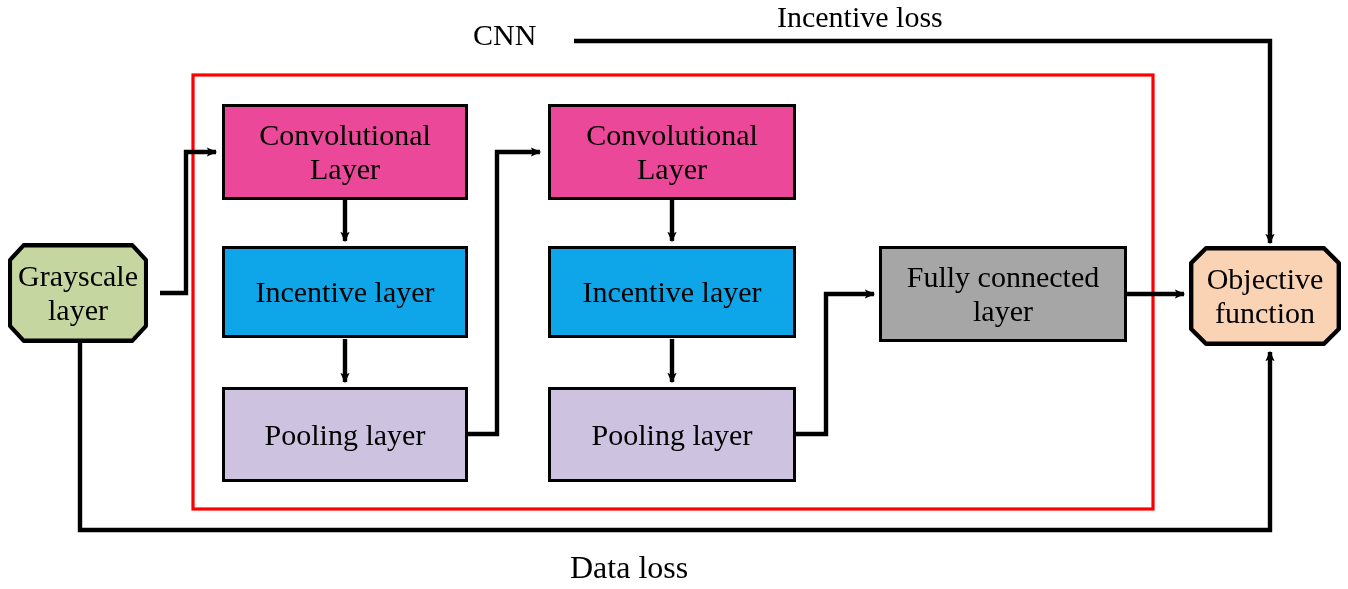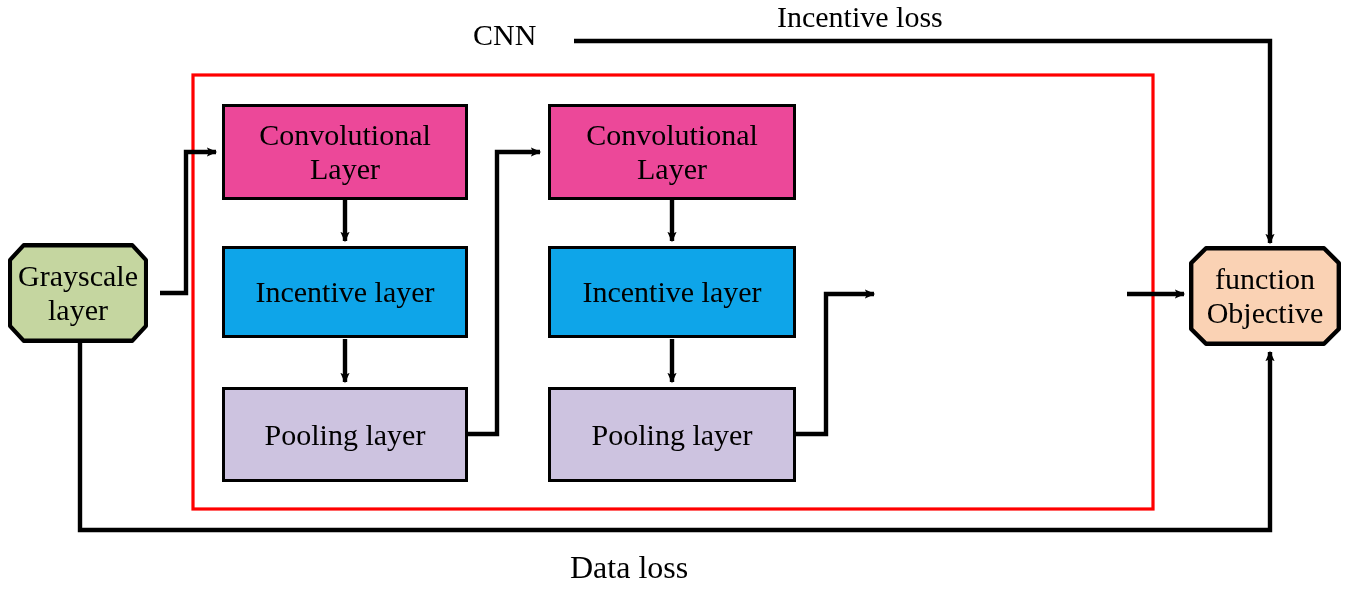--- a/index.html
+++ b/index.html
@@ -99,24 +99,30 @@
   </div>
 
   <div class="node rect c-inc" style="left:548px;top:246px;width:248px;height:92px;font-size:30px;">
     <span>Incentive layer</span>
   </div>
 
   <div class="node rect c-pool" style="left:548px;top:387px;width:248px;height:95px;font-size:30px;">
     <span>Pooling layer</span>
   </div>
 
+  <div class="node rect c-fc" style="left:879px;top:246px;width:248px;height:96px;font-size:30px;">
+    <div>
+      <span>Fully connected</span>
+      <span>layer</span>
+    </div>
+  </div>
 
   <div class="node oct" style="left:1189px;top:246px;width:152px;height:100px;font-size:30px;">
     <svg class="octbody" viewBox="0 0 152 100" preserveAspectRatio="none">
       <polygon points="17,2.2 135,2.2 149.8,17 149.8,83 135,97.8 17,97.8 2.2,83 2.2,17" fill="#fad2b4" stroke="#000" stroke-width="4.4" stroke-linejoin="round"></polygon>
     </svg>
     <div class="octtext">
+      <span>Objective</span>
       <span>function</span>
-      <span>Objective</span>
     </div>
   </div>
 
 </div>
 
 </body></html>

